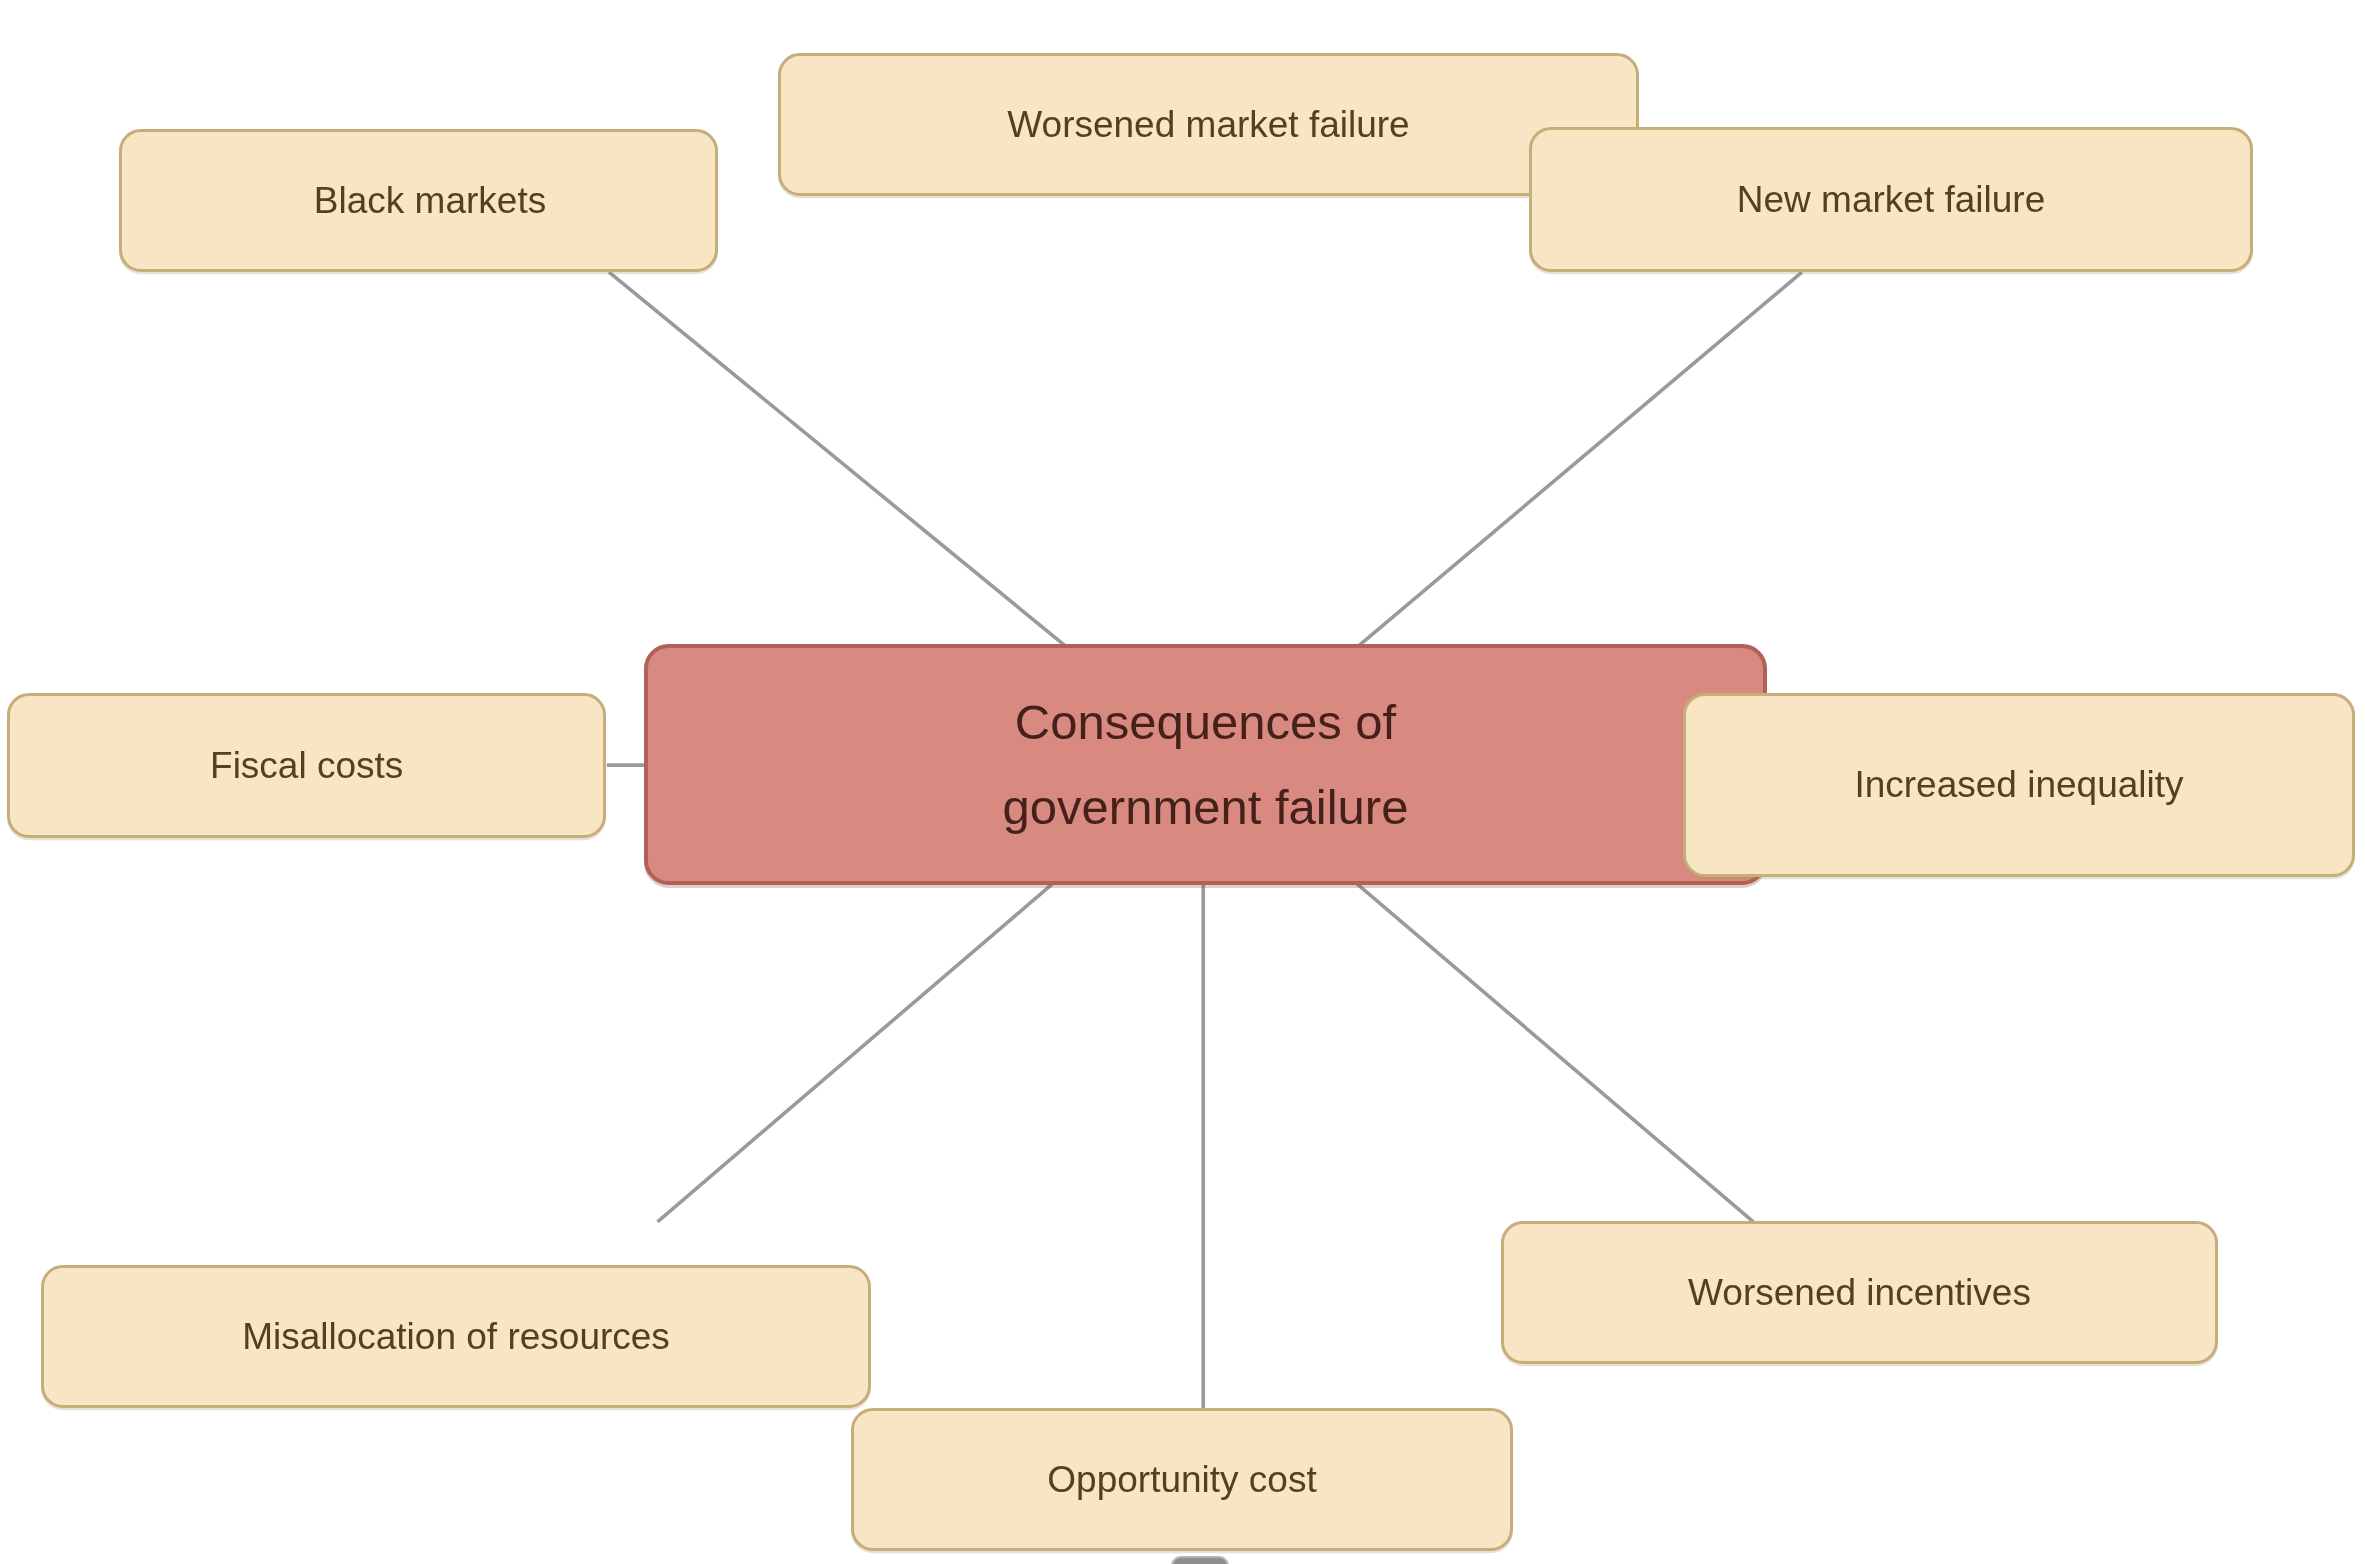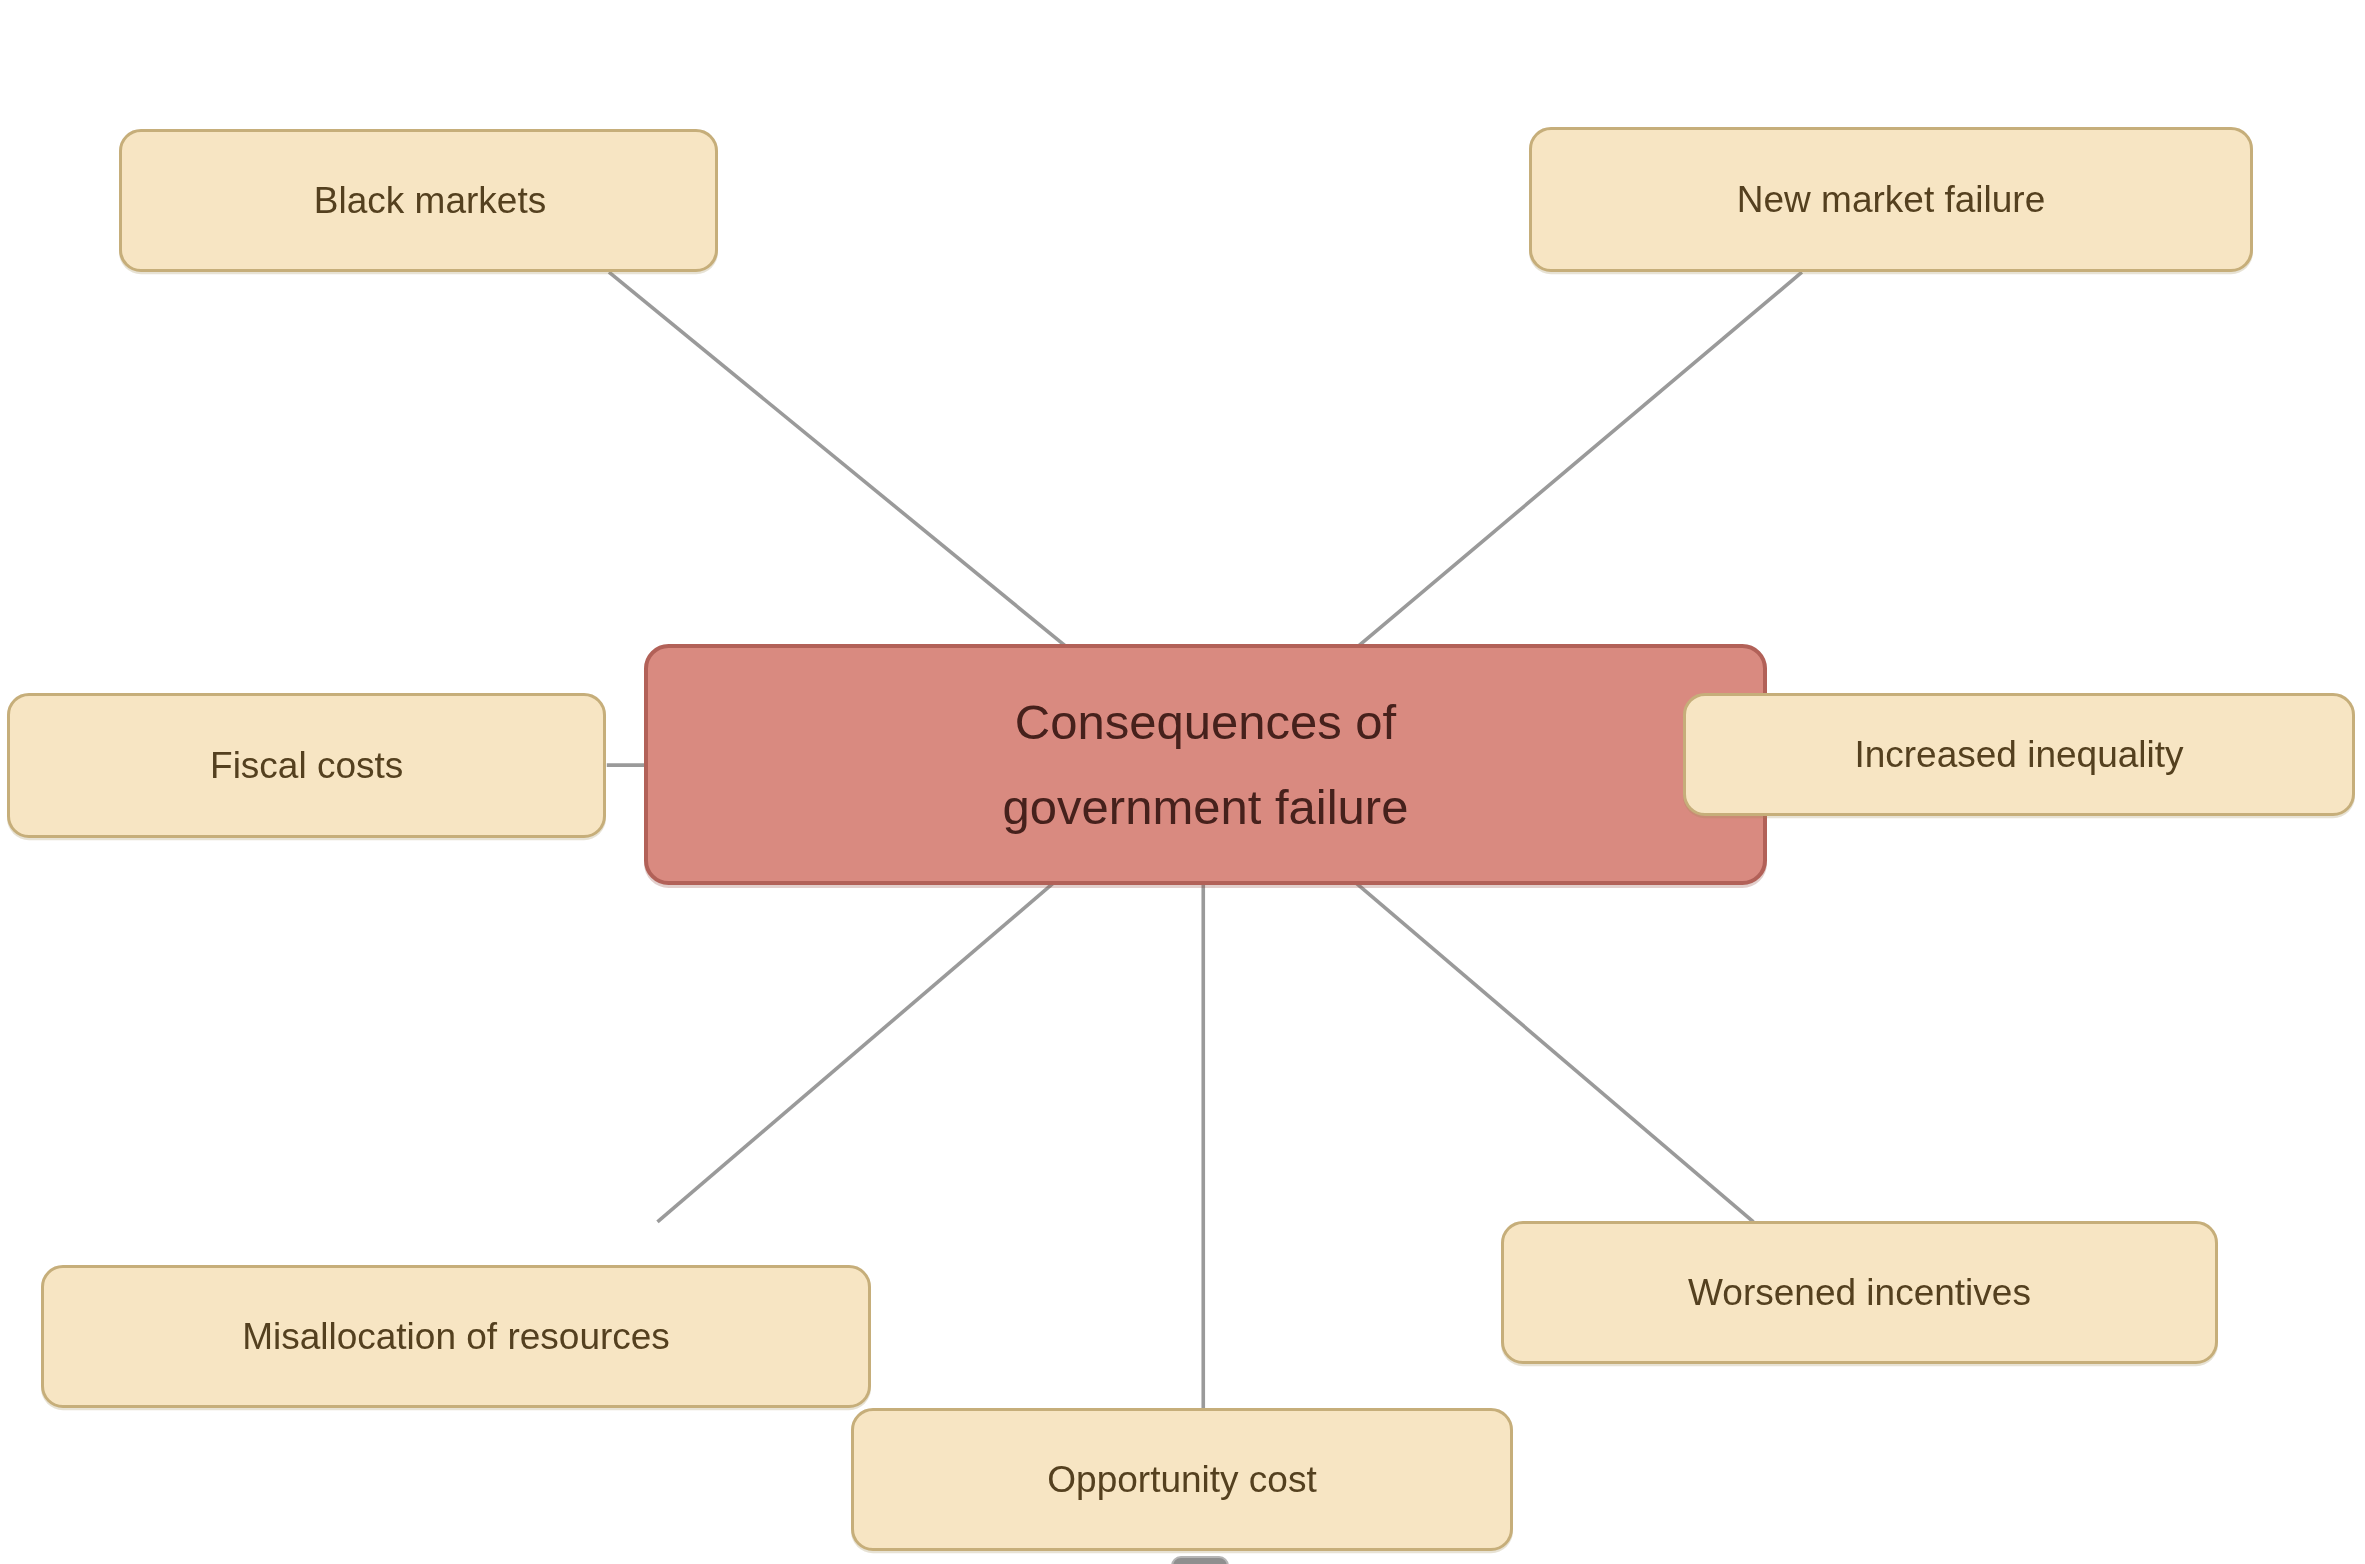--- a/index.html
+++ b/index.html
@@ -47,21 +47,21 @@
     line-height: 1.72;
     box-shadow: 0 2.9px 0 rgba(140, 62, 52, 0.25);
   }
   .center .line { display: block; }
 
   .n-black        { left: 119px;  top: 129px;  width: 599px;  height: 143px; padding-left: 23px; }
   .n-worsened     { left: 778px; top: 53px;   width: 861px; height: 143px; }
   .n-new          { left: 1529px; top: 127px;  width: 724px; height: 145px; }
   .n-center       { left: 644px;  top: 644px;  width: 1123px; height: 241px; }
   .n-fiscal       { left: 7.2px;   top: 693px;  width: 599px;  height: 145px; }
-  .n-increased    { left: 1683px; top: 693px;  width: 672px;  height: 123px; }
+  .n-increased    { left: 1683px; top: 693px;  width: 672px;  height: 184px; }
   .n-misallocation{ left: 41px;   top: 1221px; width: 830px; height: 143px; margin-top: 44px; }
   .n-opportunity  { left: 851px; top: 1408px; width: 662px;  height: 143px; }
   .n-reduced      { left: 1501px; top: 1221px; width: 717px;  height: 143px; }
 
   .drag-handle {
     position: absolute;
     left: 1171px;
     top: 1556px;
     width: 58px;
     height: 32px;
@@ -78,20 +78,23 @@
 
   <svg class="connectors" viewBox="0 0 3268 2162" xmlns="http://www.w3.org/2000/svg">
     <line x1="841" y1="376" x2="1471" y2="892" stroke="#9a9a9a" stroke-width="5"></line>
     <line x1="2489" y1="376" x2="1877" y2="892" stroke="#9a9a9a" stroke-width="5"></line>
     <line x1="838" y1="1057" x2="892" y2="1057" stroke="#9a9a9a" stroke-width="5"></line>
     <line x1="908" y1="1688" x2="1456" y2="1219" stroke="#9a9a9a" stroke-width="5"></line>
     <line x1="1662" y1="1946" x2="1662" y2="1219" stroke="#9a9a9a" stroke-width="5"></line>
     <line x1="2422" y1="1688" x2="1872" y2="1219" stroke="#9a9a9a" stroke-width="5"></line>
   </svg>
 
+  <div class="node child n-worsened">
+    <span>Worsened market failure</span>
+  </div>
 
   <div class="node child n-black">
     <span>Black markets</span>
   </div>
 
   <div class="node child n-new">
     <span>New market failure</span>
   </div>
 
   <div class="node center n-center">

